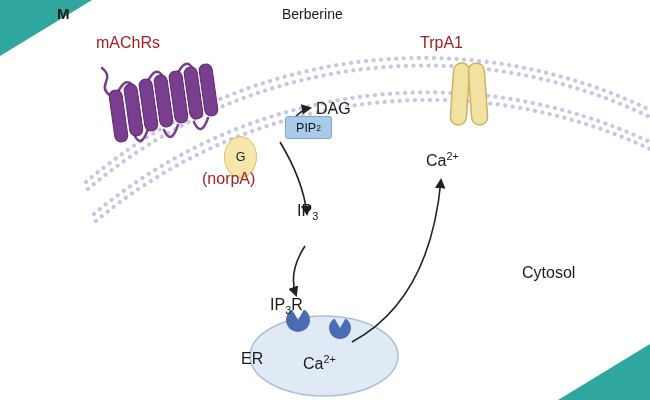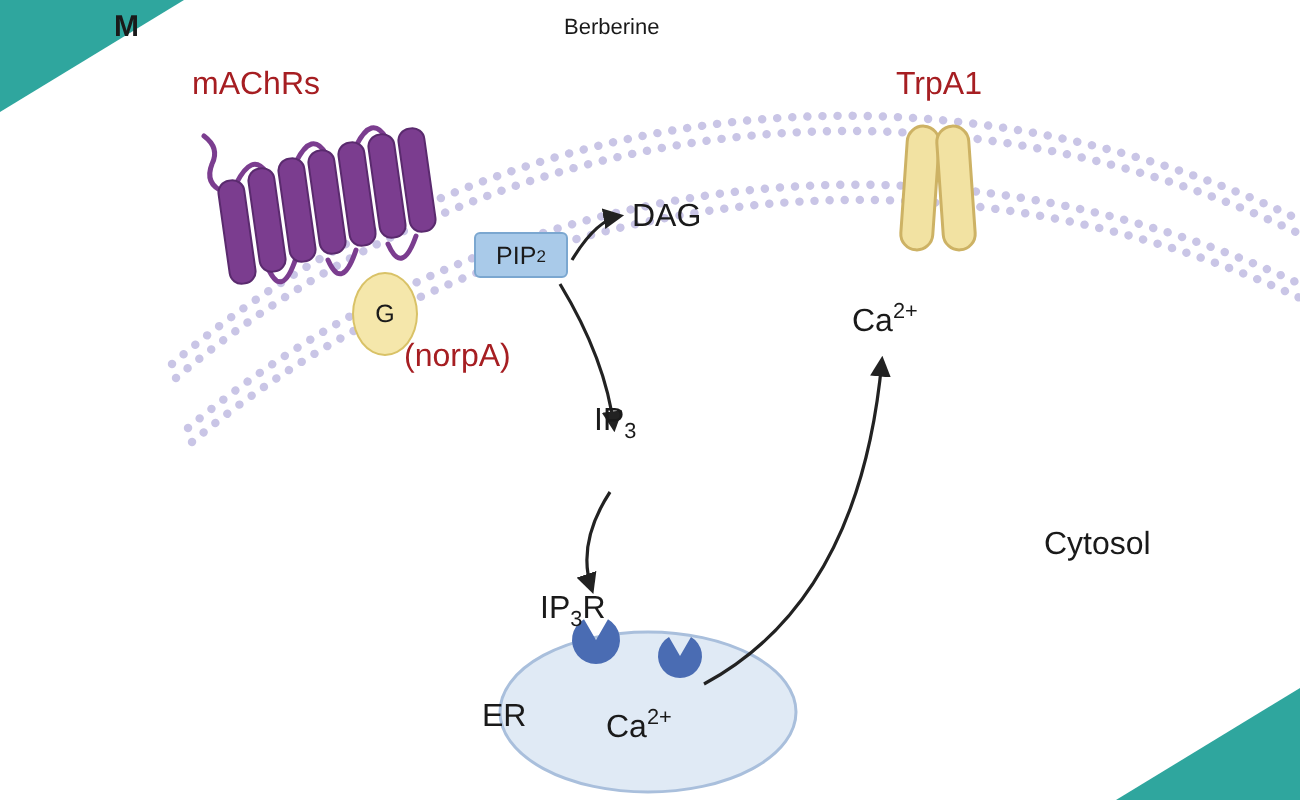--- a/index.html
+++ b/index.html
@@ -6,28 +6,28 @@
   .stage{
     position:relative;width:650px;height:400px;background:#ffffff;
     overflow:hidden;font-family:"Liberation Sans", sans-serif;color:#1a1a1a;
   }
   .corner-tl{position:absolute;left:0;top:0;width:0;height:0;
     border-top:56px solid #2fa69e;border-right:92px solid transparent;}
   .corner-br{position:absolute;right:0;bottom:0;width:0;height:0;
     border-bottom:56px solid #2fa69e;border-left:92px solid transparent;}
   svg.diagram{position:absolute;left:0;top:0;}
   .lbl{position:absolute;font-size:16px;line-height:16px;white-space:nowrap;}
-  .lbl.big{font-size:11px;}
+  .lbl.big{font-size:14px;}
   .red{color:#a61e22;}
   .bold{font-weight:normal;text-align:right;}
   .panel-m{position:absolute;left:57px;top:5px;font-size:15px;font-weight:bold;}
   sub{font-size:0.68em;}
   sup{font-size:0.68em;}
   .box{position:absolute;display:flex;align-items:center;justify-content:center;
-    font-size:12.5px;box-sizing:border-box;}
+    font-size:12.5px;box-sizing:border-box;margin-left:48px;}
   .pip2-box{left:237px;top:116px;width:47px;height:23px;background:#a9cae9;
     border:1px solid #7ba7d0;border-radius:3px;}
   .plc-box{left:208px;top:143px;width:44px;height:25px;background:#7fc342;
     border:2px solid #a61e22;border-radius:4px;}
   .g-ellipse{left:176px;top:136px;width:33px;height:42px;background:#f5e7ab;
     border:1.5px solid #d9c267;border-radius:50%;}
   .membrane-arc{fill:none;stroke:#c9c5e6;stroke-width:4.2;
     stroke-linecap:round;stroke-dasharray:0.05 7.5;}
   .helix{fill:#7b3d8f;stroke:#5a2a6e;stroke-width:1;}
   .loop{fill:none;stroke:#7b3d8f;stroke-width:2.5;stroke-linecap:round;}
@@ -90,21 +90,21 @@
       <path class="arrow" d="M 352 342 Q 430 300 441 180" marker-end="url(#arr)"></path>
     </g>
   </svg>
 
   <div class="corner-tl"></div>
   <div class="corner-br"></div>
 
   <div class="panel-m">M</div>
   <div class="lbl big" style="left:282px;top:6px">Berberine</div>
   <div class="lbl red" style="left:96px;top:35px">mAChRs</div>
-  <div class="lbl red" style="left:448px;top:35px">TrpA1</div>
+  <div class="lbl red" style="left:420px;top:35px">TrpA1</div>
   <div class="lbl" style="left:522px;top:265px">Cytosol</div>
   <div class="lbl" style="left:316px;top:101px">DAG</div>
 
   <div class="box g-ellipse">
     <span>G</span>
   </div>
   <div class="box pip2-box">
     <span>PIP</span>
       <sub>2</sub>
   </div>

